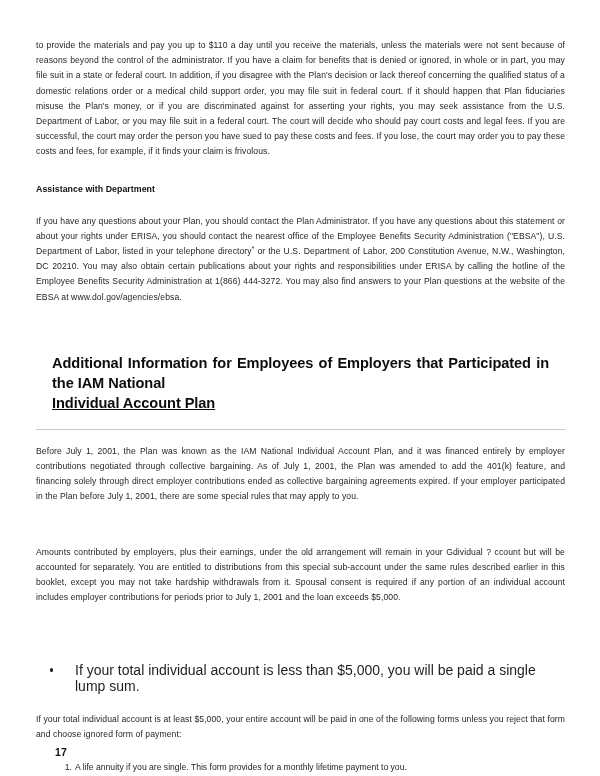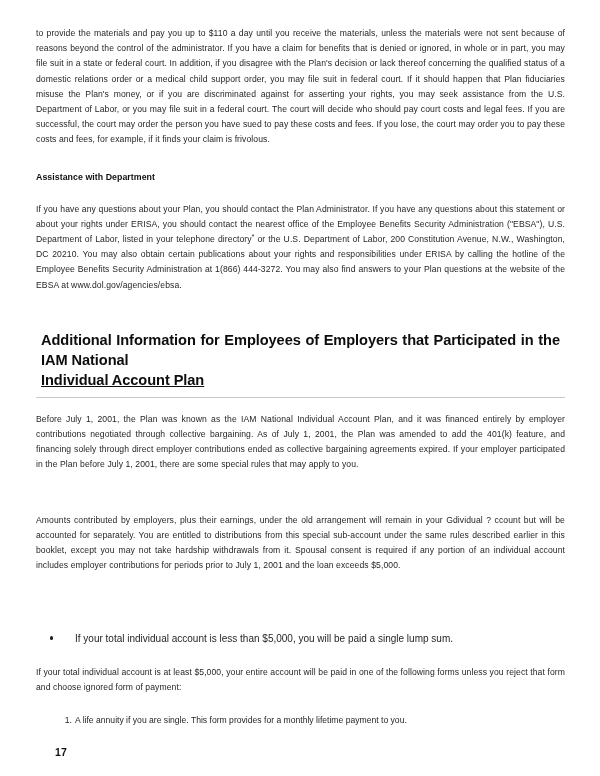--- a/index.html
+++ b/index.html
@@ -13,21 +13,21 @@
     background: #ffffff;
     font-family: "Liberation Sans", sans-serif;
     color: #1a1a1a;
     overflow: hidden;
   }
   .page {
     position: relative;
     width: 600px;
     height: 776px;
     box-sizing: border-box;
-    padding: 26px 35px 0 36px;
+    padding: 38px 35px 0 36px;
   }
   p.body-text {
     margin: 0 0 0 0;
     font-size: 8.6px;
     line-height: 15.2px;
     text-align: justify;
     letter-spacing: 0.01em;
     color: #1f1f1f;
   }
   .spacer-sm { height: 14px; }
@@ -35,21 +35,21 @@
   .spacer-lg { height: 22px; }
   .sub-heading {
     margin: 0;
     font-size: 8.8px;
     font-weight: bold;
     line-height: 14px;
     letter-spacing: 0.005em;
     color: #111111;
   }
   .section-heading {
-    margin: 5px;
+    margin: 16px;
     font-size: 14.6px;
     font-weight: bold;
     line-height: 20px;
     letter-spacing: -0.005em;
     text-align: justify;
     color: #0d0d0d;
   }
   .section-heading .line2 {
     display: block;
     text-align: left;
@@ -62,21 +62,21 @@
     height: 0;
   }
   ul.bullet-list {
     margin: 0;
     padding: 0;
     list-style: none;
   }
   ul.bullet-list li {
     position: relative;
     padding-left: 39px;
-    font-size: 10px;
+    font-size: 14px;
     line-height: 15.2px;
     color: #1f1f1f;
   }
   ul.bullet-list li .bullet-dot {
     position: absolute;
     left: 14px;
     top: 5px;
     width: 3.4px;
     height: 3.4px;
     border-radius: 50%;

